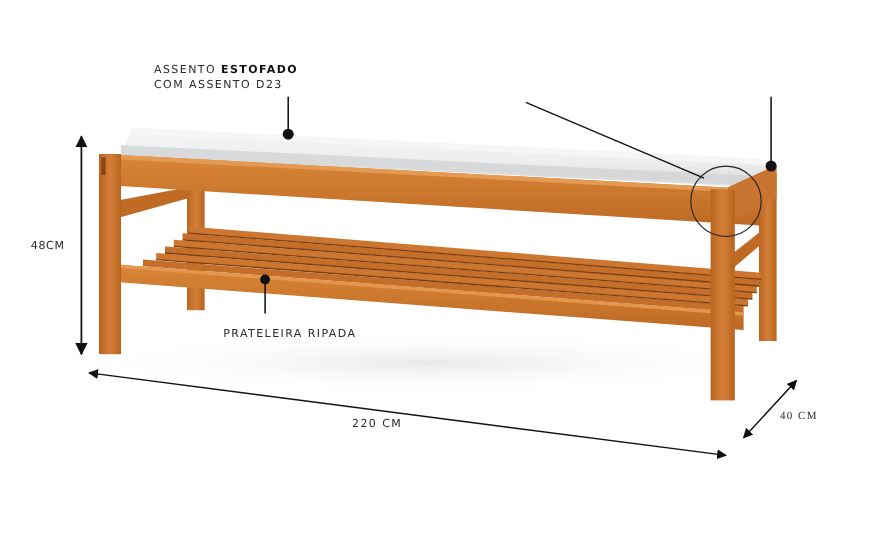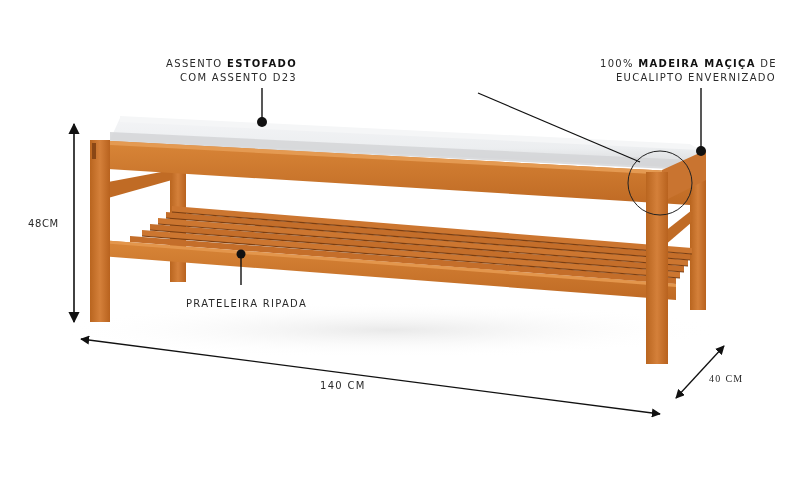--- a/index.html
+++ b/index.html
@@ -1,21 +1,21 @@
 <!DOCTYPE html>
 <html><head>
 <meta charset="utf-8">
 <style>
   html, body { margin:0; padding:0; background:#ffffff; }
   body { width:800px; height:500px; overflow:hidden; position:relative; font-family:"DejaVu Sans", sans-serif; }
   .stage { position:absolute; left:0; top:0; width:800px; height:500px; background:#ffffff; }
   svg.art { position:absolute; left:0; top:0; }
   .label { position:absolute; font-family:"DejaVu Sans", sans-serif; font-size:10px; letter-spacing:1.3px; color:#2a2a2a; white-space:nowrap; line-height:14px; }
   .label b { font-weight:bold; color:#111; }
-  .right { text-align:right; }
+  .right { }
 </style>
 </head>
 <body>
 
 <div class="stage">
 
   <svg class="art" width="800" height="500" viewBox="0 0 800 500">
     <defs>
       <linearGradient id="woodG" x1="0" y1="0" x2="0" y2="1">
         <stop offset="0" stop-color="#d98638"></stop>
@@ -99,24 +99,20 @@
 
     <line x1="676" y1="398" x2="724" y2="346" stroke="#111" stroke-width="1.3" marker-start="url(#arr)" marker-end="url(#arr)"></line>
   </svg>
 
   <div class="label right" style="left:140px; top:57px; width:157px;">
     <div><span>ASSENTO </span><b>ESTOFADO</b></div>
     <div>COM ASSENTO D23</div>
   </div>
 
 
-  <div class="label right" style="left:600px; top:57px; width:176px;">
-    <div><span>100% </span><b>MADEIRA MAÇIÇA</b><span> DE</span></div>
-    <div>EUCALIPTO ENVERNIZADO</div>
-  </div>
 
-  <div class="label" style="left:186px; top:297px;text-align:center;">PRATELEIRA RIPADA</div>
+  <div class="label" style="left:203px; top:297px;text-align:center;">PRATELEIRA RIPADA</div>
 
   <div class="label" style="left:28px; top:217px; letter-spacing:0.6px;text-align:center;">48CM</div>
-  <div class="label" style="left:320px; top:379px;">140 CM</div>
+  <div class="label" style="left:320px; top:379px;">220 CM</div>
   <div class="label" style="left:709px; top:372px;font-family:Liberation Serif, serif;">40 CM</div>
 
 </div>
 
 </body></html>

